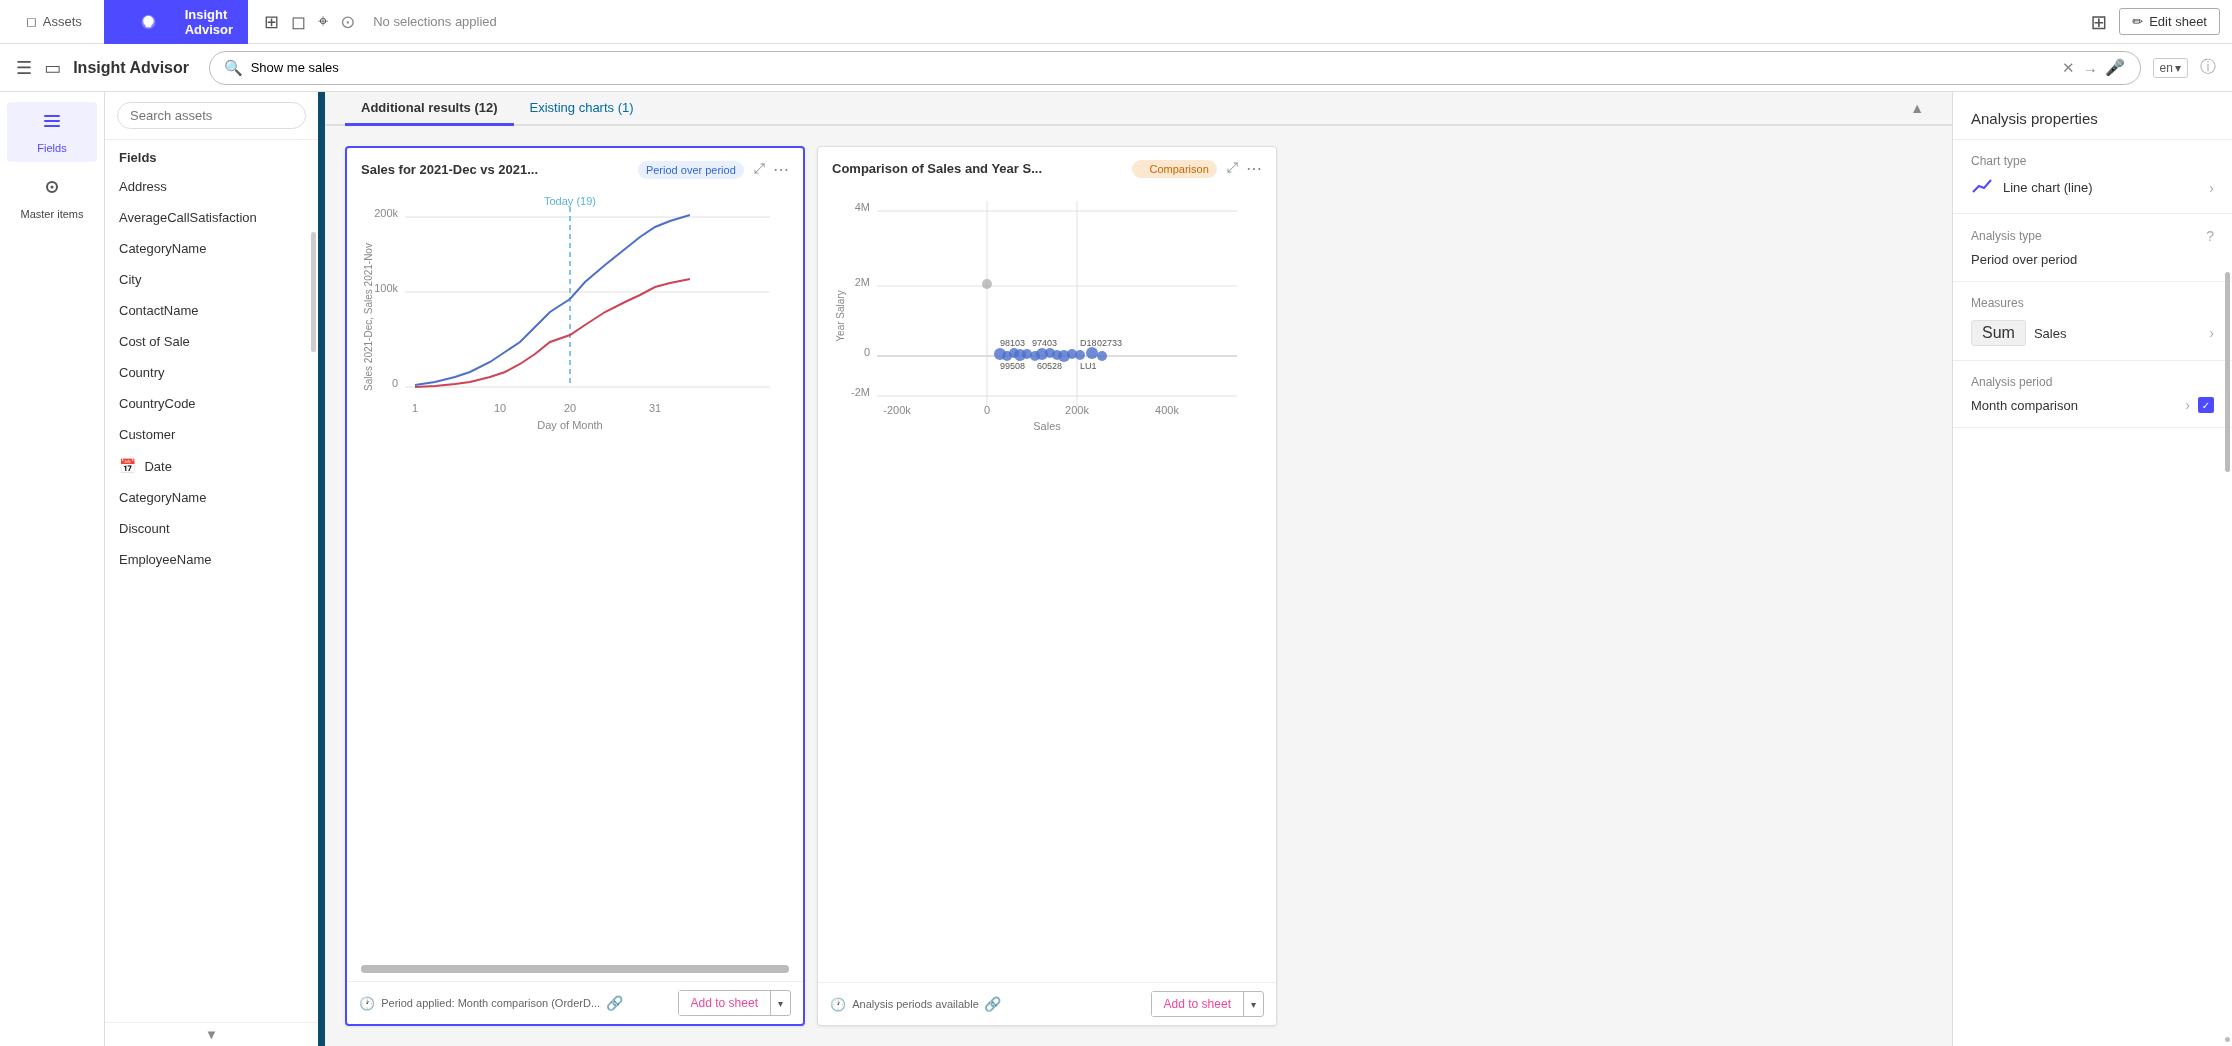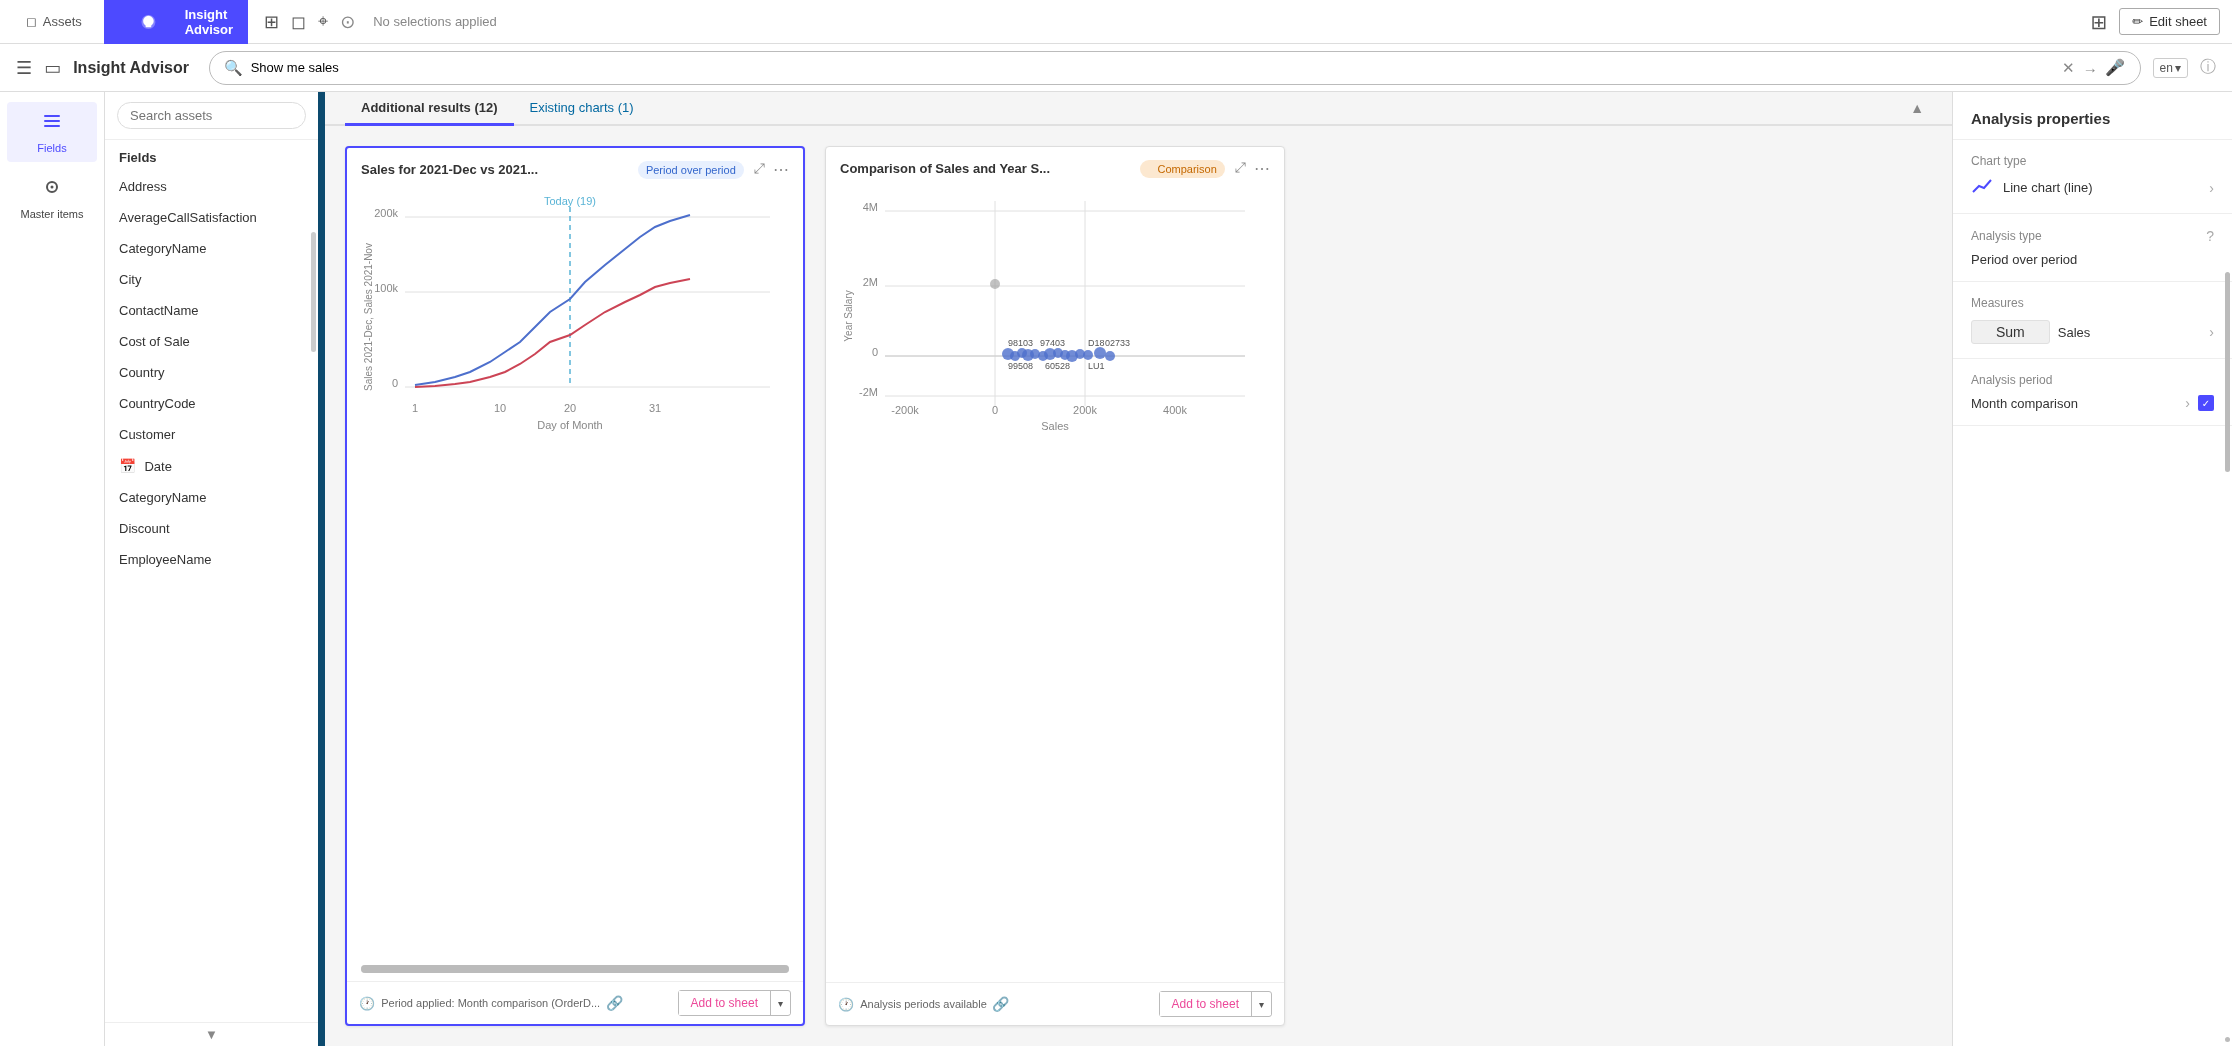--- a/index.html
+++ b/index.html
@@ -106,21 +106,21 @@
       border-bottom: 2px solid #e0e0e0; gap: 0;
     }
     .tab {
       padding: 8px 16px; cursor: pointer; font-size: 13px; color: #0369a1;
       border-bottom: 3px solid transparent; margin-bottom: -2px;
     }
     .tab.active { color: #333; font-weight: 600; border-bottom-color: #4d4aff; }
 
     
     .charts-grid {
-      display: flex; flex-wrap: wrap; gap: 20px; padding: 20px;
+      display: flex; flex-wrap: wrap; gap: 12px; padding: 20px;
       overflow-y: auto; flex: 1;
     }
 
     
     .chart-card {
       background: #fff; border: 1px solid #ddd; border-radius: 4px;
       width: 460px; display: flex; flex-direction: column;
       box-shadow: 0 1px 3px rgba(0,0,0,0.08);
     }
     .chart-card.selected { border: 2px solid #4d4aff; }
@@ -171,21 +171,21 @@
     .add-to-sheet-btn .btn-arrow {
       padding: 5px 7px; background: #fff; color: #555; font-size: 10px;
     }
 
     
     .right-panel {
       width: 280px; background: #fff; border-left: 1px solid #ddd;
       display: flex; flex-direction: column; padding: 0; overflow-y: auto;
     }
     .right-panel-title {
-      font-size: 15px; font-weight: 700; padding: 18px 18px 12px; border-bottom: 1px solid #eee;
+      font-size: 15px; font-weight: 400; padding: 18px 18px 12px; border-bottom: 1px solid #eee;
     }
     .rp-section { padding: 14px 18px; border-bottom: 1px solid #eee; }
     .rp-section-label { font-size: 12px; color: #888; margin-bottom: 8px; }
     .rp-chart-type {
       display: flex; align-items: center; gap: 10px; cursor: pointer;
     }
     .rp-chart-type-icon { color: #4d4aff; font-size: 18px; }
     .rp-chart-type-text { flex: 1; }
     .rp-chart-type-name { font-size: 13px; color: #333; font-weight: 500; }
     .rp-chevron { color: #aaa; font-size: 14px; }
@@ -195,21 +195,21 @@
     }
     .rp-analysis-label { font-size: 13px; color: #333; }
     .rp-help-icon { color: #aaa; font-size: 14px; cursor: pointer; }
 
     .rp-measures-label { font-size: 12px; color: #888; margin-bottom: 10px; }
     .rp-measure-row {
       display: flex; align-items: center; gap: 8px;
     }
     .measure-tag {
       background: #f0f0f0; border: 1px solid #e0e0e0; border-radius: 3px;
-      padding: 3px 24px; font-size: 14px; color: #333; cursor: pointer;
+      padding: 3px 10px; font-size: 16px; color: #333; cursor: pointer;
     }
     .measure-name {
       font-size: 13px; color: #333; flex: 1;
     }
     .rp-chevron-right { color: #aaa; font-size: 14px; cursor: pointer; }
 
     .rp-period-row {
       display: flex; align-items: center; gap: 8px;
     }
     .period-label { font-size: 13px; color: #333; flex: 1; }

